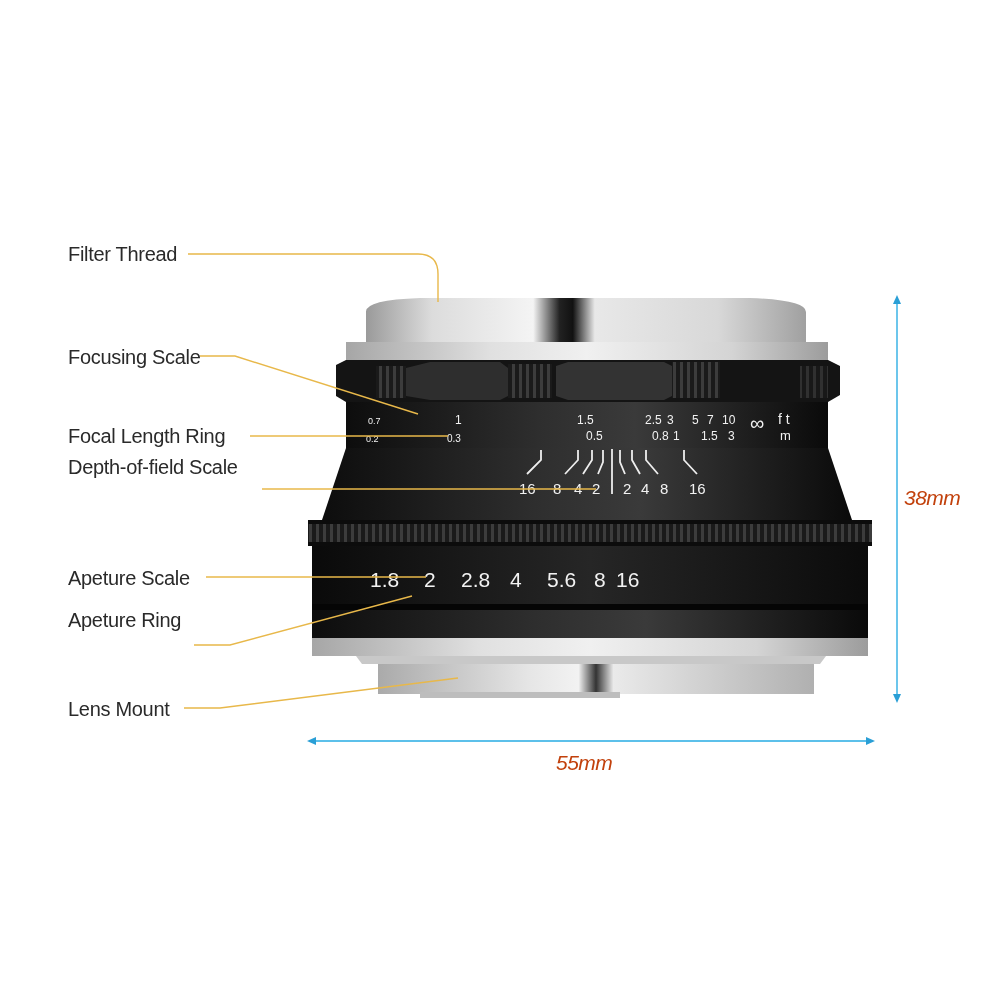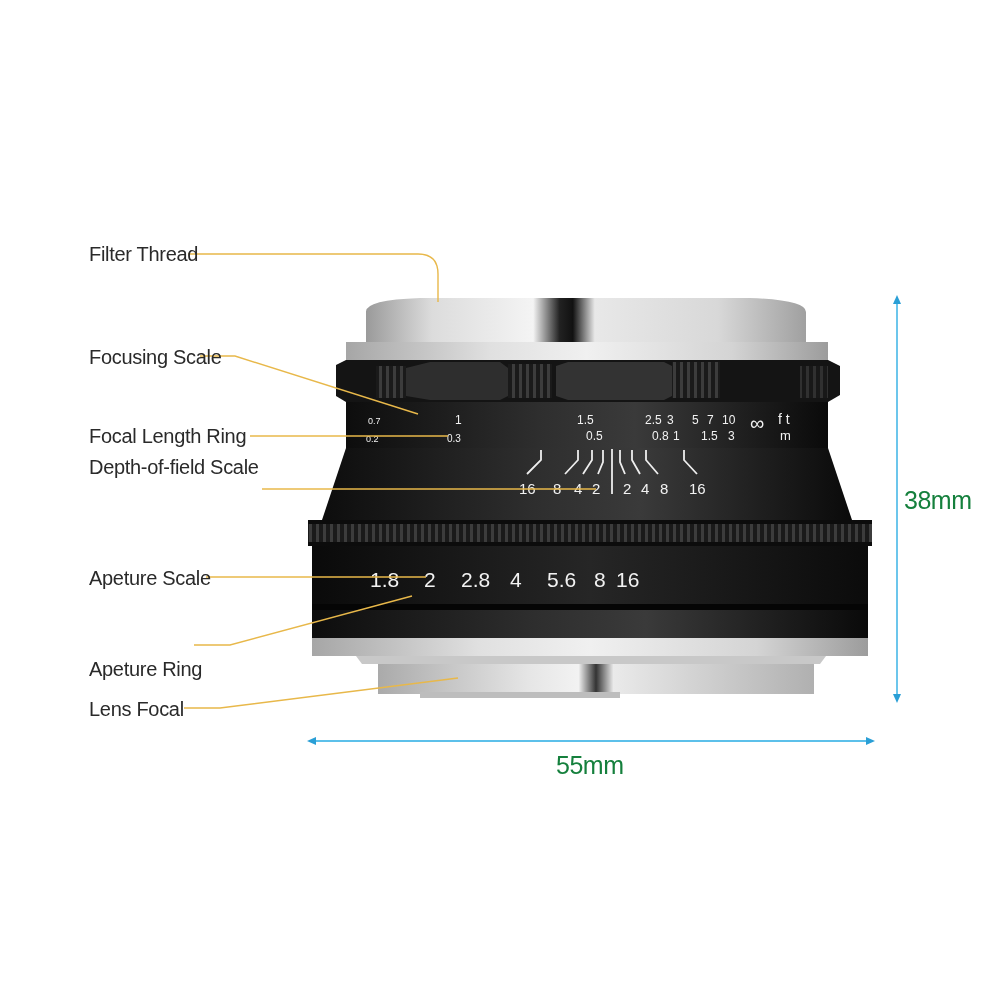--- a/index.html
+++ b/index.html
@@ -1,18 +1,18 @@
 <!DOCTYPE html>
 <html><head>
 <meta charset="utf-8">
 <style>
   html, body { margin:0; padding:0; background:#ffffff; }
   body { width:1000px; height:1000px; position:relative; overflow:hidden; font-family:"Liberation Sans", sans-serif; }
-  .label { position:absolute; left:68px; font-size:20px; color:#2a2a2a; letter-spacing:-0.3px; white-space:nowrap;margin-left:21px; }
-  .dim { position:absolute; color:#15803d; font-size:25px; letter-spacing:-0.5px; }
+  .label { position:absolute; left:68px; font-size:20px; color:#2a2a2a; letter-spacing:-0.3px; white-space:nowrap; }
+  .dim { position:absolute; color:#c2410c; font-size:21px; letter-spacing:-0.5px;font-style:italic; }
   svg.layer { position:absolute; left:0; top:0; }
   .scale-text { font-family:"Liberation Sans", sans-serif; fill:#f2f2f2; }
 </style>
 </head>
 <body>
 
 <svg class="layer" width="1000" height="1000" viewBox="0 0 1000 1000">
   <defs>
     <linearGradient id="silver" x1="0" x2="1" y1="0" y2="0">
       <stop offset="0" stop-color="#9a9a9a"></stop>
@@ -160,17 +160,17 @@
     <path d="M316 737 L307 741 L316 745 Z" stroke="none"></path>
     <path d="M866 737 L875 741 L866 745 Z" stroke="none"></path>
   </g>
 </svg>
 
 <div class="label" style="top:243px">Filter Thread</div>
 <div class="label" style="top:346px">Focusing Scale</div>
 <div class="label" style="top:425px">Focal Length Ring</div>
 <div class="label" style="top:456px">Depth-of-field Scale</div>
 <div class="label" style="top:567px">Apeture Scale</div>
-<div class="label" style="top:658px">Apeture Ring</div>
-<div class="label" style="top:698px">Lens Focal</div>
+<div class="label" style="top:609px">Apeture Ring</div>
+<div class="label" style="top:698px">Lens Mount</div>
 
 <div class="dim" style="left:904px; top:486px;">38mm</div>
 <div class="dim" style="left:556px; top:751px;text-align:center;">55mm</div>
 
 </body></html>

